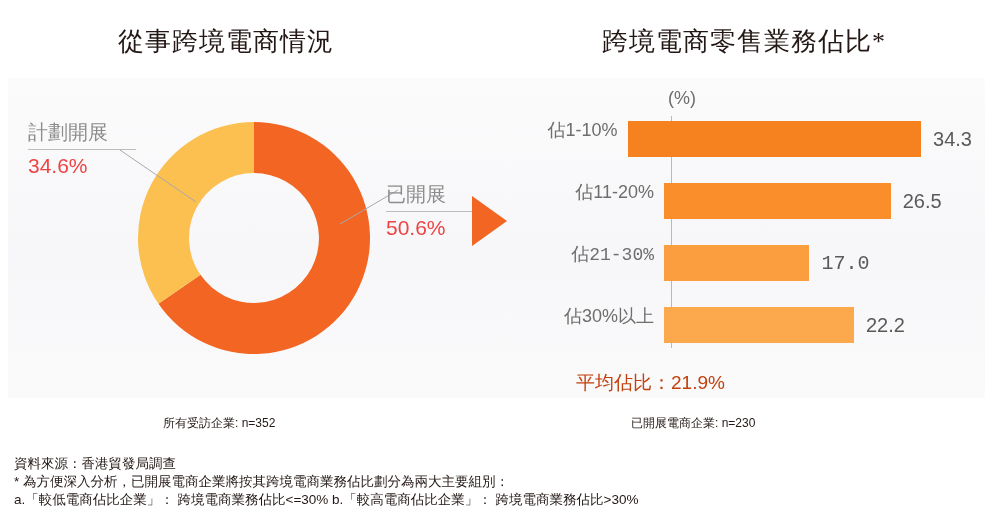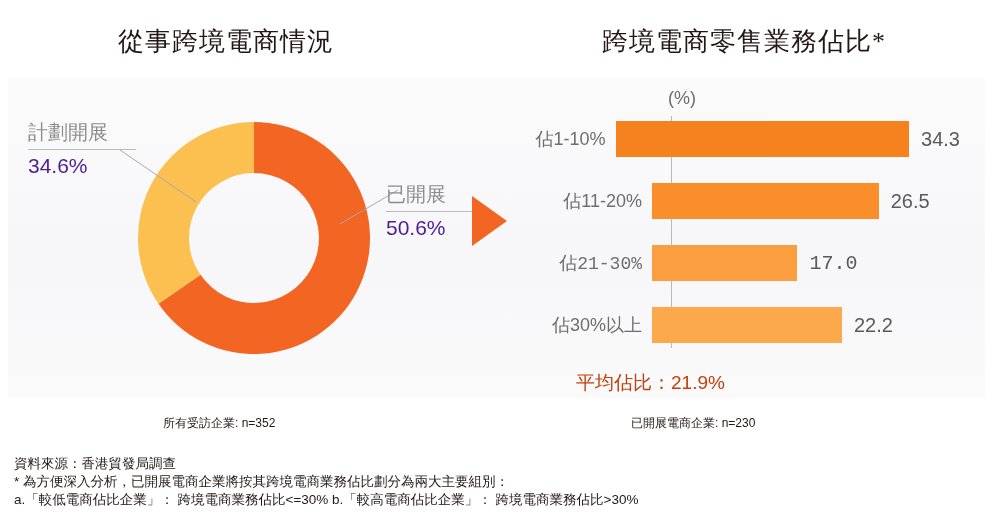--- a/index.html
+++ b/index.html
@@ -41,21 +41,21 @@
   #donut-svg { display: block; width: 232px; height: 232px; }
 
   
   .donut-label {
     position: absolute;
     color: #8c8c8c;
     font-size: 20px;
     line-height: 28px;
     white-space: nowrap;
   }
-  .donut-label .val { color: #4c1d95; font-size: 21px; }
+  .donut-label .val { color: #ef4444; font-size: 21px; }
   .donut-label .rule {
     height: 1px; background: #bcbcbc; margin: 3px 0 2px 0;
   }
   #label-planned { left: 28px; top: 118px; width: 108px; }
   #label-doing   { left: 386px; top: 180px; width: 92px; }
 
   .leader { position: absolute; overflow: visible; }
   #leader-left  { left: 120px; top: 148px; width: 76px; height: 56px; }
   #leader-right { left: 340px; top: 190px; width: 60px; height: 36px; }
 
@@ -75,22 +75,22 @@
     font-size: 18px; color: #6e6e6e;
   }
   #axis-line {
     position: absolute;
     left: 671px; top: 116px;
     width: 1px; height: 232px;
     background: #b9b9b9;
   }
   .bar-row {
     position: absolute;
-    left: 520px; width: 440px; height: 42px;
-    display: flex; align-items: center;
+    left: 532px; width: 440px; height: 42px;
+    display: flex; align-items: flex-start;
   }
   .bar-cat {
     width: 132px; text-align: right;
     font-size: 18px; color: #6e6e6e;
     white-space: nowrap;
     padding-right: 10px;
   }
   .bar-track { position: relative; height: 42px; flex: 1; display: flex; align-items: center; }
   .bar-fill { height: 36px; }
   .bar-val {

